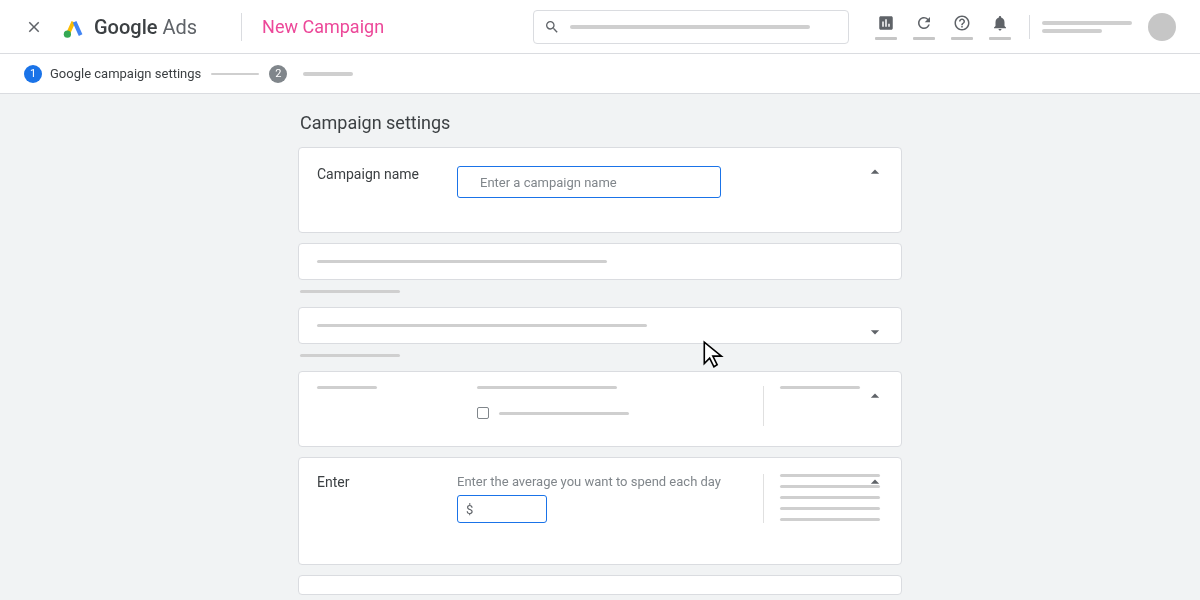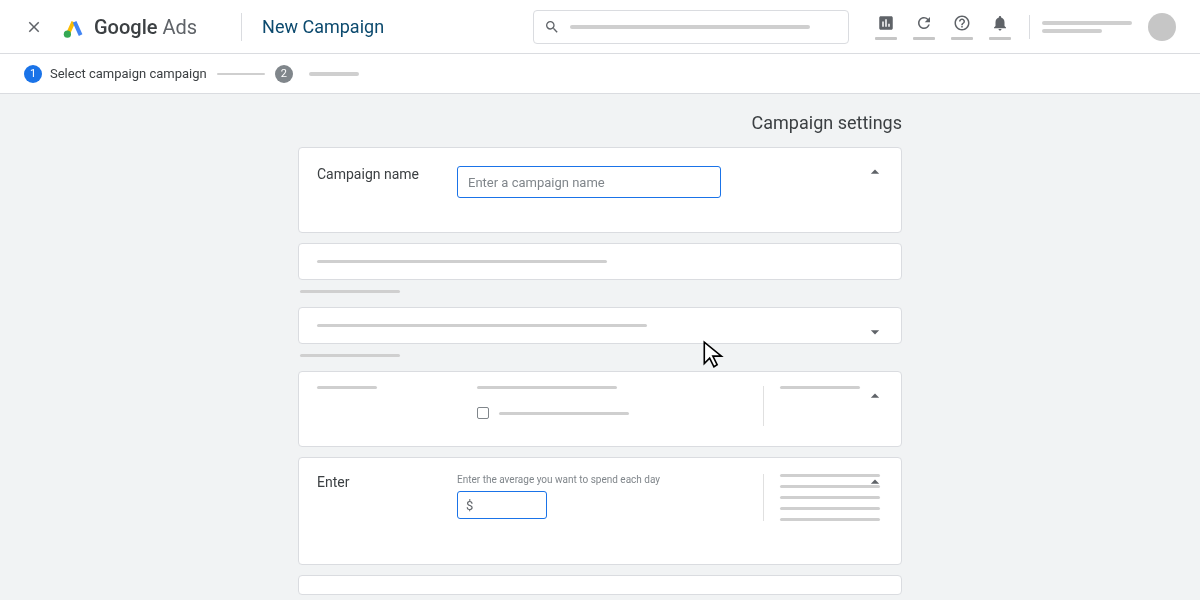--- a/index.html
+++ b/index.html
@@ -6,21 +6,21 @@
     body { width: 1200px; height: 600px; background: #fff; overflow: hidden; position: relative; }
     
     
     .header { height: 54px; display: flex; align-items: center; padding: 0 24px; border-bottom: 1px solid #dadce0; }
     .close-btn { width: 20px; height: 20px; display: flex; align-items: center; justify-content: center; cursor: pointer; margin-right: 18px; }
     .logo-wrap { display: flex; margin-right: 24px; }
     .logo-icon { width: 24px; height: 24px; margin-right: 8px; }
     .logo-text { font-size: 20px; color: #5f6368; font-weight: 400; }
     .logo-text .g { color: #3c4043; font-weight: 500; }
     .divider-v { width: 1px; height: 28px; background: #dadce0; margin: 0 20px; }
-    .page-title { font-size: 18px; color: #0c4a6e; font-weight: 400; }
+    .page-title { font-size: 18px; color: #ec4899; font-weight: 400; }
     .search-box { margin-left: auto; width: 316px; height: 34px; border: 1px solid #dadce0; border-radius: 4px; display: flex; align-items: center; padding: 0 10px; }
     .search-box svg { width: 16px; height: 16px; color: #5f6368; }
     .search-ph { margin-left: 10px; width: 240px; height: 4px; background: #cfcfcf; border-radius: 2px; }
     .header-icons { display: flex; align-items: center; margin-left: 20px; gap: 4px; }
     .hicon { width: 34px; display: flex; flex-direction: column; align-items: center; cursor: pointer; }
     .hicon svg { width: 18px; height: 18px; color: #5f6368; }
     .hicon .under { width: 22px; height: 3px; background: #c6c6c6; margin-top: 5px; border-radius: 1px; }
     .sep-v { width: 1px; height: 24px; background: #dadce0; margin: 0 8px; }
     .acct-lines { display: flex; flex-direction: column; gap: 4px; margin-right: 12px; }
     .acct-line { width: 90px; height: 4px; background: #cfcfcf; border-radius: 2px; }
@@ -33,41 +33,41 @@
     .step-num { width: 18px; height: 18px; border-radius: 50%; display: flex; align-items: center; justify-content: center; font-size: 11px; color: #fff; margin-right: 8px; }
     .step-num.active { background: #1a73e8; }
     .step-num.inactive { background: #80868b; }
     .step-label { font-size: 13px; color: #3c4043; }
     .step-line { width: 48px; height: 2px; background: #cfcfcf; margin: 0 10px; border-radius: 1px; }
     .step-ph { width: 50px; height: 4px; background: #cfcfcf; border-radius: 2px; margin-left: 8px; }
     
     
     .main { background: #f1f3f4; height: 506px; padding: 18px 0; overflow: hidden; }
     .content { width: 604px; margin-left: 298px; }
-    .section-title { font-size: 18px; color: #3c4043; margin-bottom: 10px; padding-left: 2px; text-align: right; }
+    .section-title { font-size: 18px; color: #3c4043; margin-bottom: 10px; padding-left: 2px; }
     .card { background: #fff; border: 1px solid #dadce0; border-radius: 4px; margin-bottom: 10px; position: relative; }
     .card-head { display: flex; padding: 18px 18px; }
     .card-label { width: 140px; font-size: 14px; color: #3c4043; flex-shrink: 0; }
     .card-body { flex: 1; }
     .chevron { position: absolute; right: 16px; top: 14px; width: 20px; height: 20px; display: flex; align-items: center; justify-content: center; color: #5f6368; cursor: pointer; }
-    .text-input { width: 264px; height: 32px; border: 1px solid #1a73e8; border-radius: 3px; padding: 0 10px; font-size: 13px; color: #3c4043; outline: none; }
+    .text-input { width: 264px; height: 32px; border: 1px solid #1a73e8; border-radius: 3px; padding: 0 22px; font-size: 13px; color: #3c4043; outline: none; }
     .text-input::placeholder { color: #80868b; }
     
     .card-slim { padding: 16px 18px; }
     .ph-line { height: 3px; background: #cfcfcf; border-radius: 2px; }
     .outside-ph { height: 3px; background: #cfcfcf; border-radius: 2px; margin: 8px 0 14px 2px; }
     
     .card-split { display: flex; padding: 14px 18px 20px; gap: 20px; }
     .split-left { width: 140px; }
     .split-mid { flex: 1; }
     .split-right { width: 120px; border-left: 1px solid #e0e0e0; padding-left: 16px; }
     .ck-row { display: flex; align-items: center; margin-top: 18px; gap: 10px; }
     .ck { width: 12px; height: 12px; border: 1.5px solid #80868b; border-radius: 2px; }
     
-    .budget-help { font-size: 10px; color: #80868b; margin-bottom: 6px; }
+    .budget-help { font-size: 13px; color: #80868b; margin-bottom: 6px; }
     .budget-input { width: 90px; height: 28px; border: 1px solid #1a73e8; border-radius: 3px; padding: 0 8px; font-size: 13px; color: #5f6368; display: flex; align-items: center; }
     .info-lines { display: flex; flex-direction: column; gap: 8px; }
     .info-lines .ph-line { width: 100px; }
     
     .cursor { position: absolute; left: 702px; top: 340px; pointer-events: none; }
   </style>
 </head>
 <body>
 
 <div class="header">
@@ -124,21 +124,21 @@
       <div class="acct-line"></div>
       <div class="acct-line short"></div>
     </div>
     <div class="avatar"></div>
   </div>
 </div>
 
 <div class="stepper">
   <div class="step">
     <div class="step-num active">1</div>
-    <div class="step-label">Select campaign campaign</div>
+    <div class="step-label">Google campaign settings</div>
   </div>
   <div class="step-line"></div>
   <div class="step">
     <div class="step-num inactive">2</div>
     <div class="step-ph"></div>
   </div>
 </div>
 
 <div class="main">
   <div class="content">

